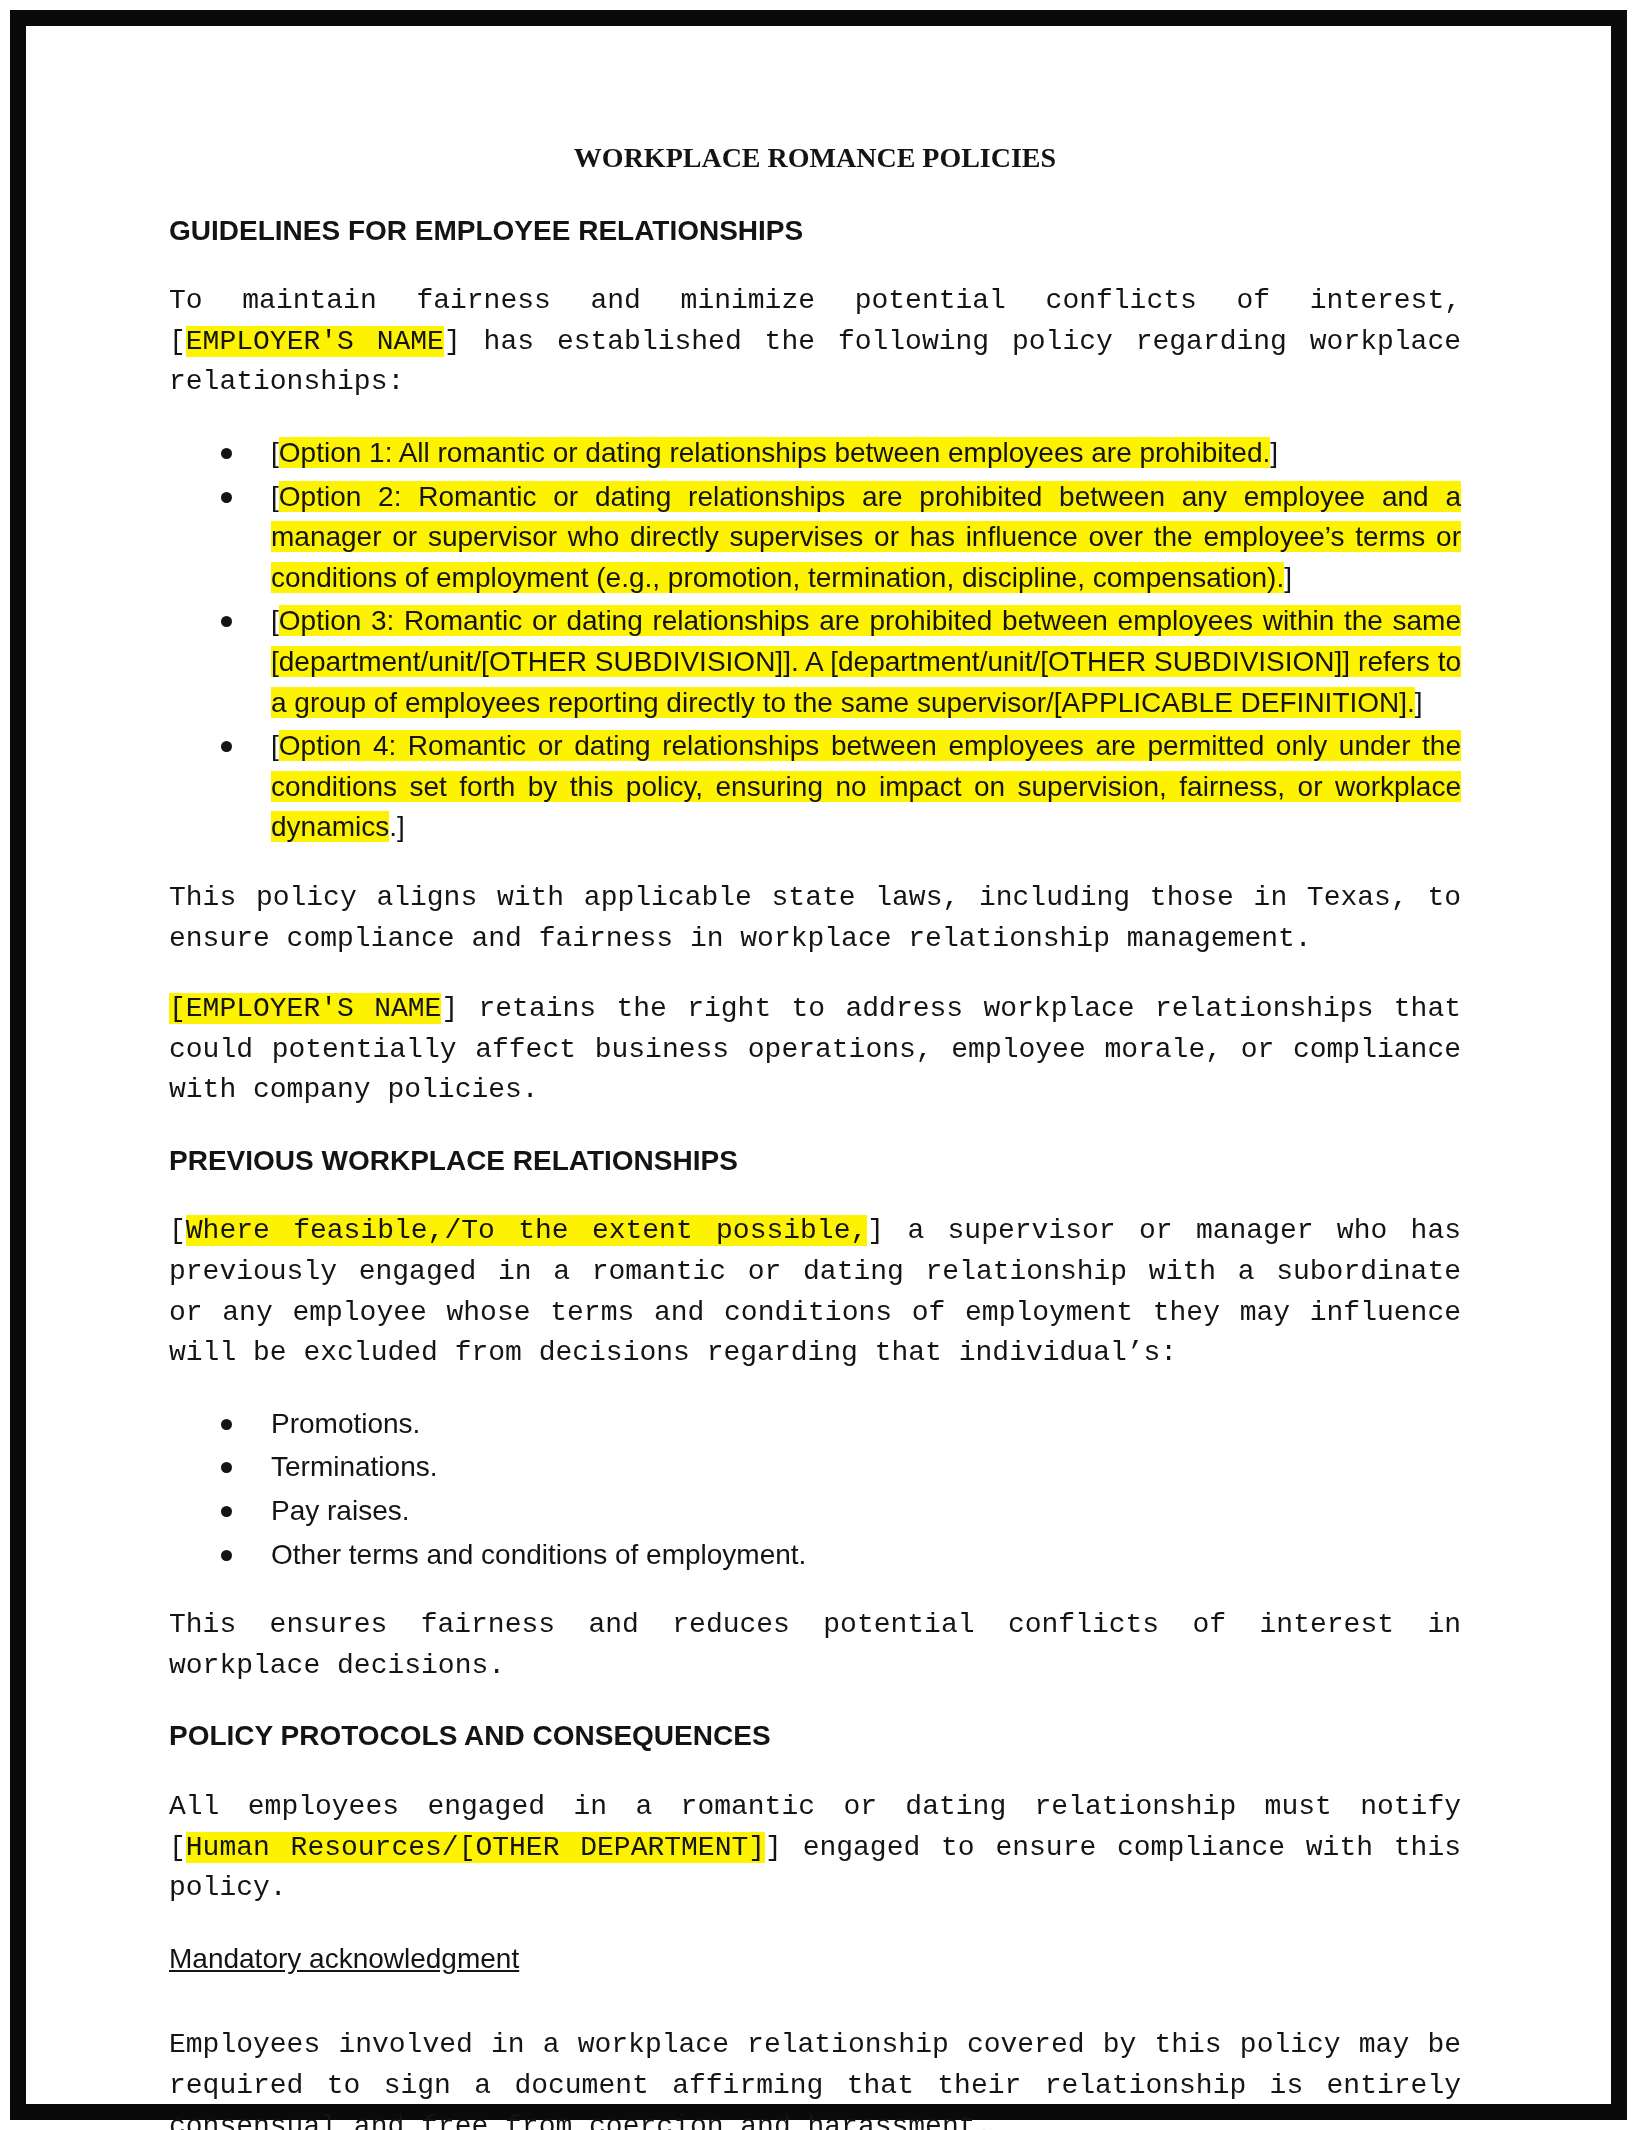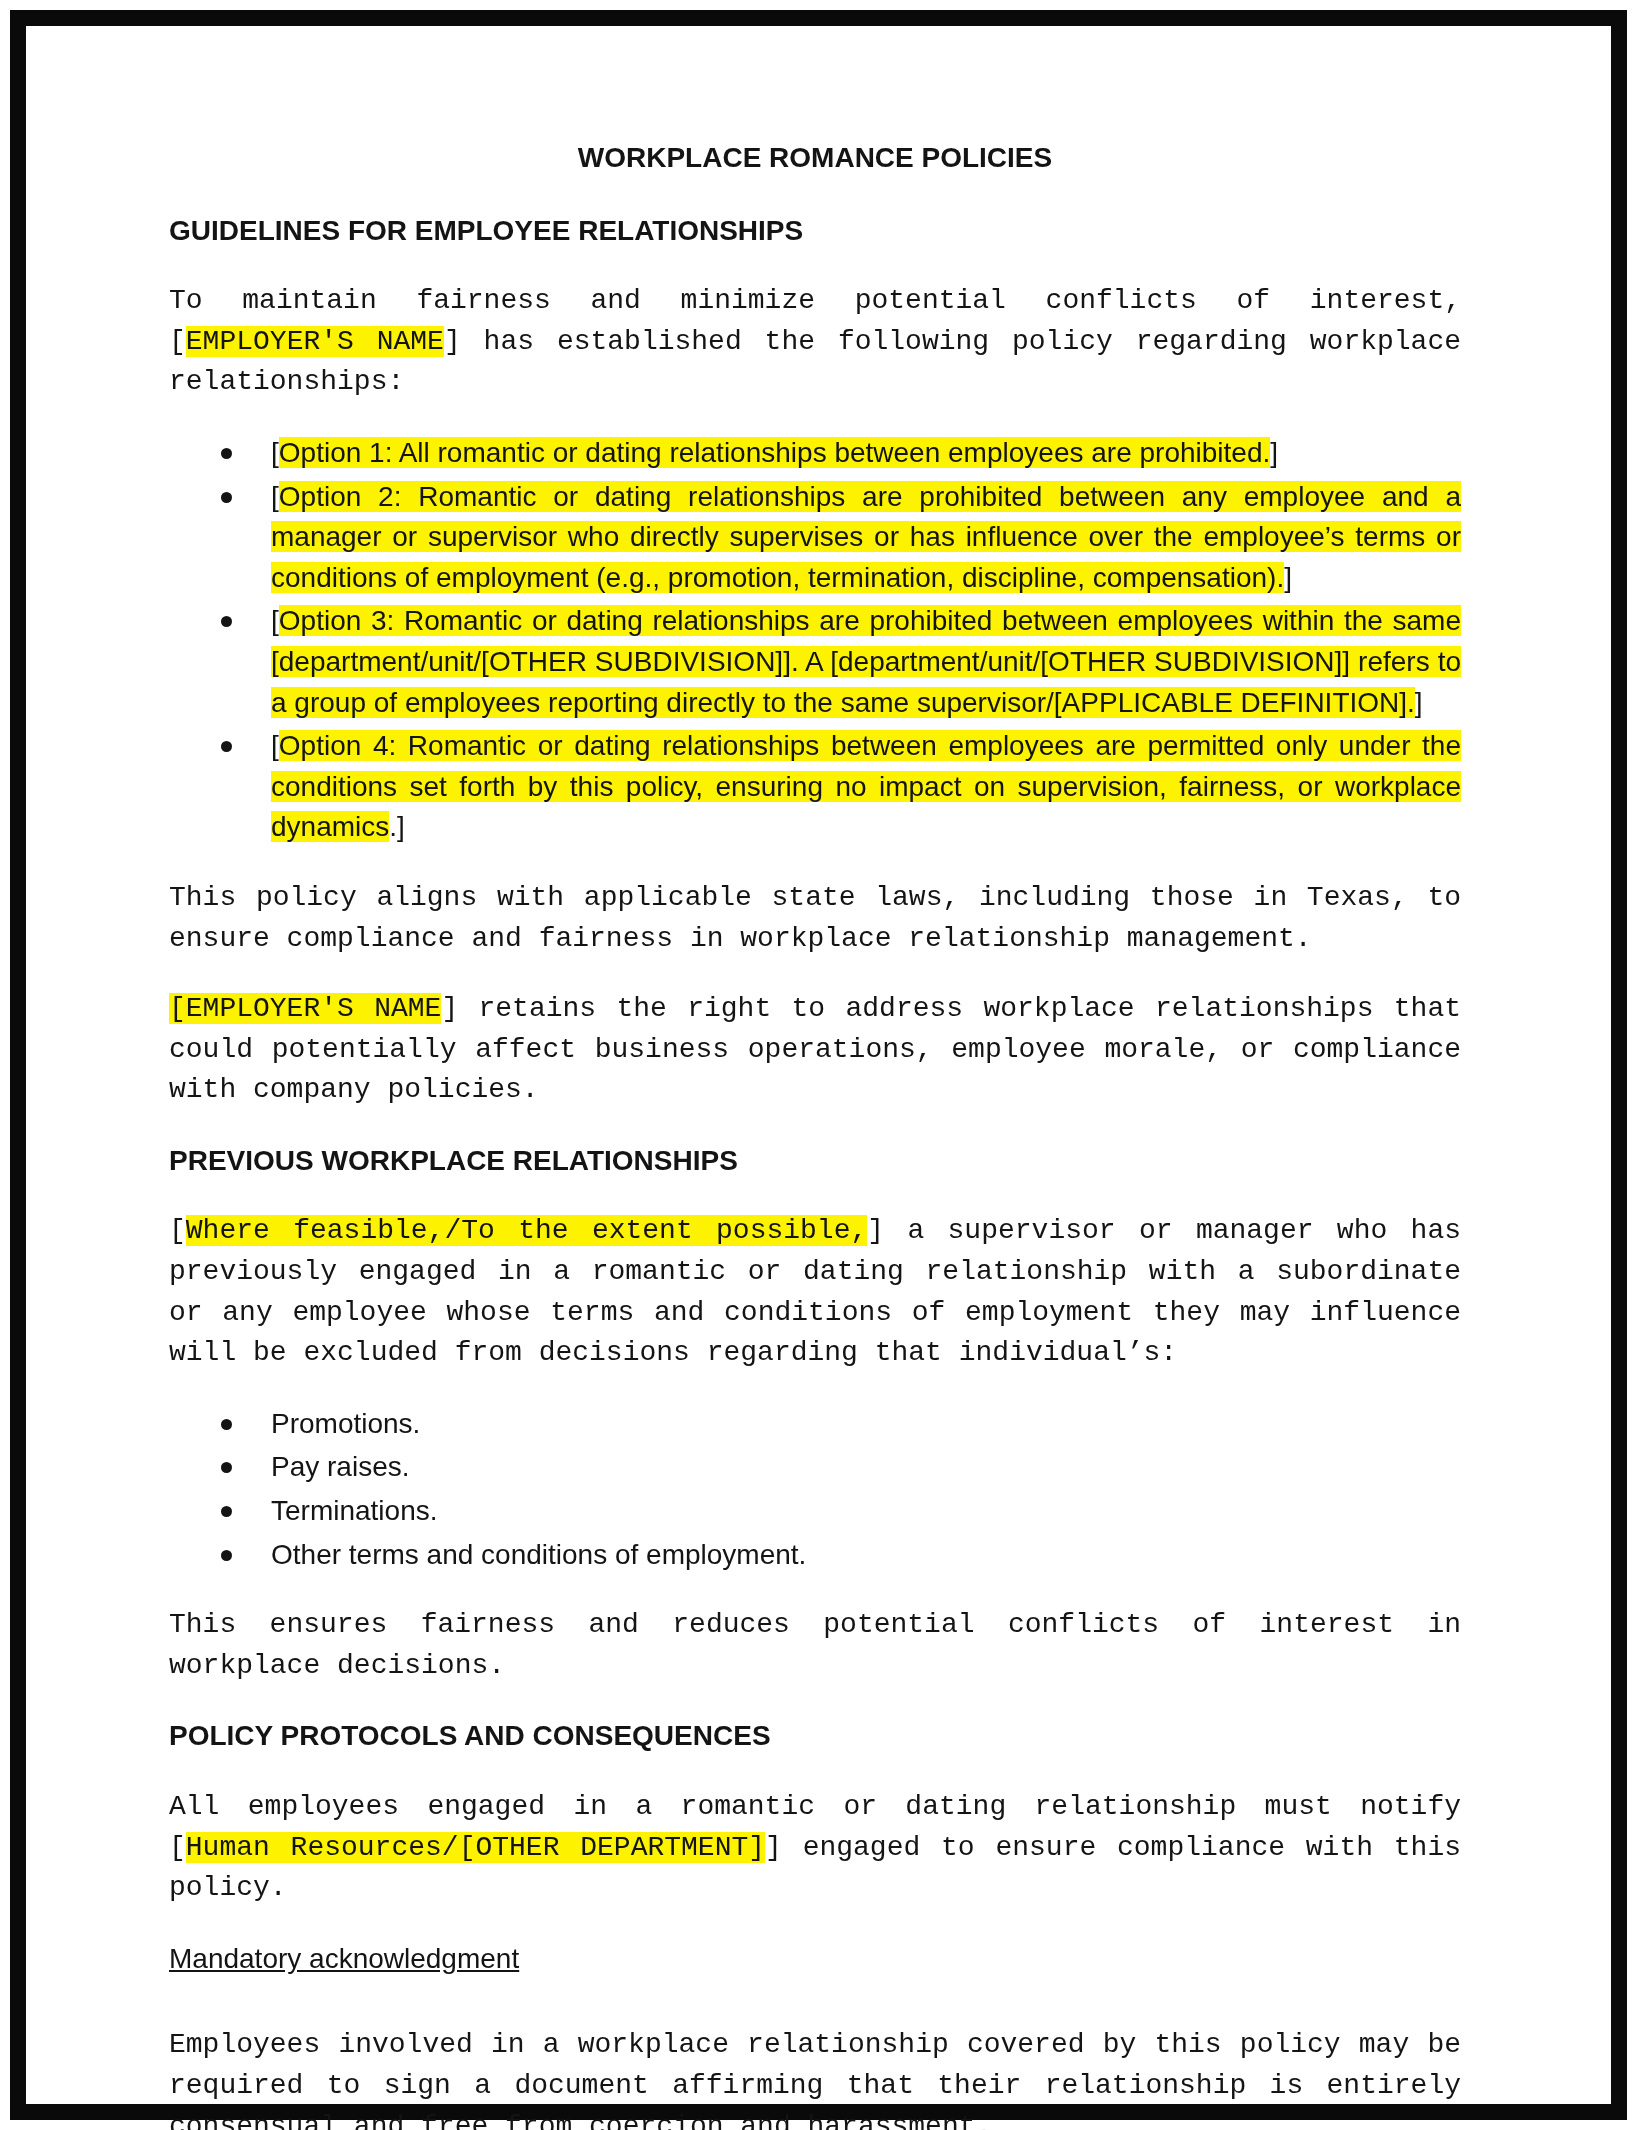--- a/index.html
+++ b/index.html
@@ -68,37 +68,37 @@
     margin-top: auto;
     text-align: center;
     padding-top: 20px;
   }
 </style>
 </head>
 <body>
 
 <div class="page">
   <main>
-      <h1 class="doc-title" style="font-size: inherit;">WORKPLACE ROMANCE POLICIES</h1>
+      <h1 class="doc-title" style="font-size: inherit; font-family: Liberation Serif, serif;">WORKPLACE ROMANCE POLICIES</h1>
       <div class="heading">GUIDELINES FOR EMPLOYEE RELATIONSHIPS</div>
       <p class="para"><span>To maintain fairness and minimize potential conflicts of interest, [</span><span class="hl">EMPLOYER'S NAME</span><span>] has established the following policy regarding workplace relationships:</span></p>
       <ul class="bullets">
         <li><span>[</span><span class="hl">Option 1: All romantic or dating relationships between employees are prohibited.</span><span>]</span></li>
         <li><span>[</span><span class="hl">Option 2: Romantic or dating relationships are prohibited between any employee and a manager or supervisor who directly supervises or has influence over the employee’s terms or conditions of employment (e.g., promotion, termination, discipline, compensation).</span><span>]</span></li>
         <li><span>[</span><span class="hl">Option 3: Romantic or dating relationships are prohibited between employees within the same [department/unit/[OTHER SUBDIVISION]]. A [department/unit/[OTHER SUBDIVISION]] refers to a group of employees reporting directly to the same supervisor/[APPLICABLE DEFINITION].</span><span>]</span></li>
         <li><span>[</span><span class="hl">Option 4: Romantic or dating relationships between employees are permitted only under the conditions set forth by this policy, ensuring no impact on supervision, fairness, or workplace dynamics</span><span>.]</span></li>
       </ul>
       <p class="para"><span>This policy aligns with applicable state laws, including those in Texas, to ensure compliance and fairness in workplace relationship management.</span></p>
       <p class="para"><span class="hl">[EMPLOYER'S NAME</span><span>] retains the right to address workplace relationships that could potentially affect business operations, employee morale, or compliance with company policies.</span></p>
       <div class="heading">PREVIOUS WORKPLACE RELATIONSHIPS</div>
       <p class="para"><span>[</span><span class="hl">Where feasible,/To the extent possible,</span><span>] a supervisor or manager who has previously engaged in a romantic or dating relationship with a subordinate or any employee whose terms and conditions of employment they may influence will be excluded from decisions regarding that individual’s:</span></p>
       <ul class="bullets">
         <li><span>Promotions.</span></li>
+        <li><span>Terminations.</span></li>
         <li><span>Pay raises.</span></li>
-        <li><span>Terminations.</span></li>
         <li><span>Other terms and conditions of employment.</span></li>
       </ul>
       <p class="para"><span>This ensures fairness and reduces potential conflicts of interest in workplace decisions.</span></p>
       <div class="heading">POLICY PROTOCOLS AND CONSEQUENCES</div>
       <p class="para"><span>All employees engaged in a romantic or dating relationship must notify [</span><span class="hl">Human Resources/[OTHER DEPARTMENT]</span><span>] engaged to ensure compliance with this policy.</span></p>
       <div class="subheading">Mandatory acknowledgment</div>
       <p class="para"><span>Employees involved in a workplace relationship covered by this policy may be required to sign a document affirming that their relationship is entirely consensual and free from coercion and harassment.</span></p>
     </main>
   <footer class="footer">
     <span>1</span>

